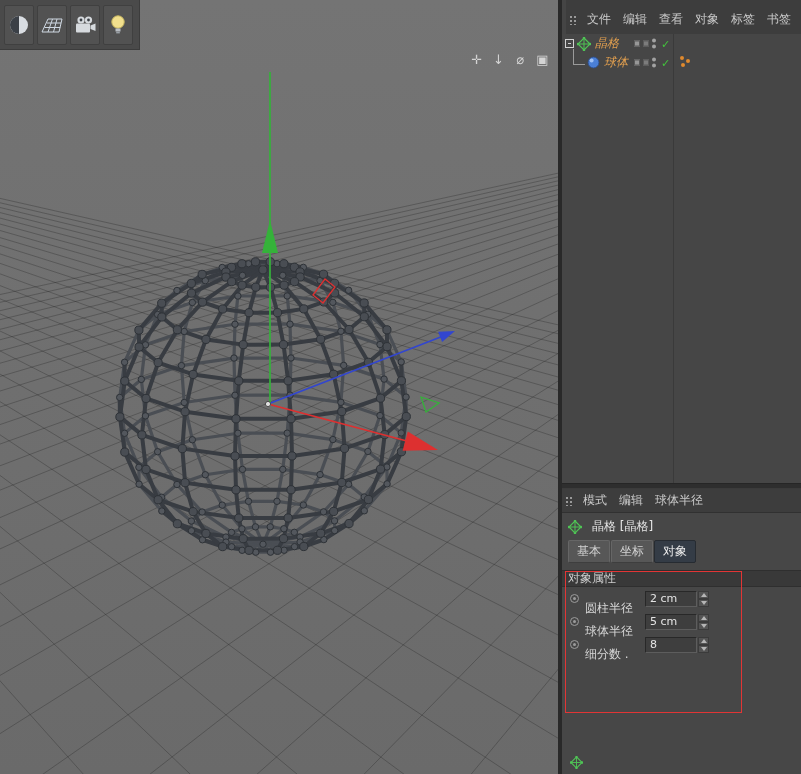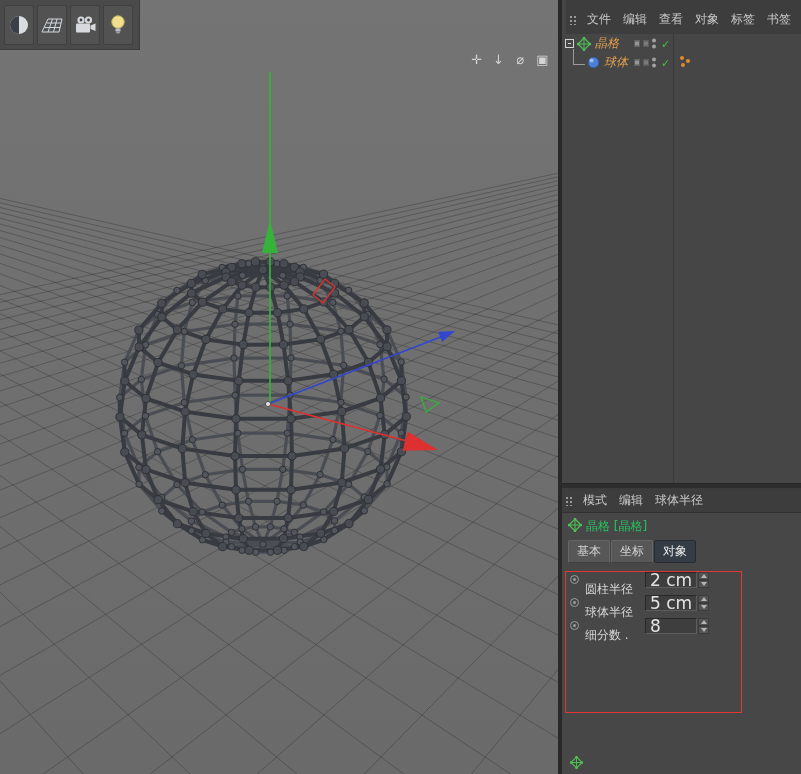--- a/index.html
+++ b/index.html
@@ -55,38 +55,38 @@
   .vis-dot { width:4px; height:4px; border-radius:50%; background:#a2a2a2; }
   .check { color:#43c43c; font-size:11px; font-weight:bold; margin-left:2px; }
   .tag { position:absolute; left:117px; top:3px; width:14px; height:13px; }
   .tagdot { position:absolute; width:4px; height:4px; border-radius:50%; background:#e08a2e; }
 
   .splitter { position:absolute; top:483px; left:0; right:0; height:6px; background:#2e2e2e;
     border-top:1px solid #262626; border-bottom:1px solid #3b3b3b; }
   .am-menubar { position:absolute; top:489px; left:0; right:0; height:24px; }
   .am-body { position:absolute; top:513px; left:0; right:0; bottom:0; background:#474747; }
 
-  .am-title { display:flex; gap:4px; padding:5px 0 3px 6px;
-    color:#22c55e; font-size:12px; }
+  .am-title { display:flex; align-items:center; gap:10px; padding:5px 0 3px 6px;
+    color:#e5e5e5; font-size:12px; }
   .am-tabs { display:flex; gap:1px; padding:2px 0 5px 6px; }
   .tab { background:#575757; border:1px solid #666; border-bottom-color:#3e3e3e;
     color:#d2d2d2; font-size:12px; padding:2px 8px; border-radius:2px; cursor:default; }
   .tab.active { background:#343c46; border-color:#262b31; color:#eee; }
   .am-section { margin-top:2px; height:17px; background:#393939; border-top:1px solid #2f2f2f;
     border-bottom:1px solid #2f2f2f; color:#cfcfcf; font-size:12px;
     display:flex; align-items:center; padding-left:6px; }
 
   .prop-row { height:23px; display:flex; align-items:center; padding-left:8px;
     color:#d6d6d6; font-size:12px; }
   .bullet { width:9px; height:9px; border:1px solid #9b9b9b; border-radius:50%;
     margin-right:6px; position:relative; flex:none; }
   .bullet::after { content:""; position:absolute; left:2px; top:2px; width:3px; height:3px;
     border-radius:50%; background:#9b9b9b; }
   .prop-label { width:60px; flex:none;margin-top:20px; }
-  .prop-input { width:52px; height:16px; background:#3e3e3e; color:#e4e4e4; font-size:17px;
+  .prop-input { width:52px; height:16px; background:#3e3e3e; color:#e4e4e4; font-size:11px;
     display:flex; align-items:center; padding-left:4px;
     border:1px solid; border-color:#282828 #5d5d5d #5d5d5d #282828; }
   .spinner { width:11px; height:16px; margin-left:1px; display:flex; flex-direction:column; }
   .spin-btn { flex:1; background:#545454; border:1px solid #3b3b3b;
     display:flex; align-items:center; justify-content:center; }
   .tri-up { width:0; height:0; border-left:3px solid transparent; border-right:3px solid transparent;
     border-bottom:4px solid #b5b5b5; }
   .tri-dn { width:0; height:0; border-left:3px solid transparent; border-right:3px solid transparent;
     border-top:4px solid #b5b5b5; }
   .checkbox { width:12px; height:12px; background:#7b7b7b;
@@ -848,20 +848,23 @@
         </svg>
         <span>晶格 [晶格]</span>
       </div>
 
       <div class="am-tabs">
         <span class="tab">基本</span>
         <span class="tab">坐标</span>
         <span class="tab active">对象</span>
       </div>
 
+      <div class="am-section">
+        <span>对象属性</span>
+      </div>
 
       <div class="prop-row">
         <span class="bullet"></span>
         <span class="prop-label">圆柱半径</span>
         <span class="prop-input">2 cm</span>
         <span class="spinner">
           <span class="spin-btn">
               <span class="tri-up"></span>
             </span>
           <span class="spin-btn">

